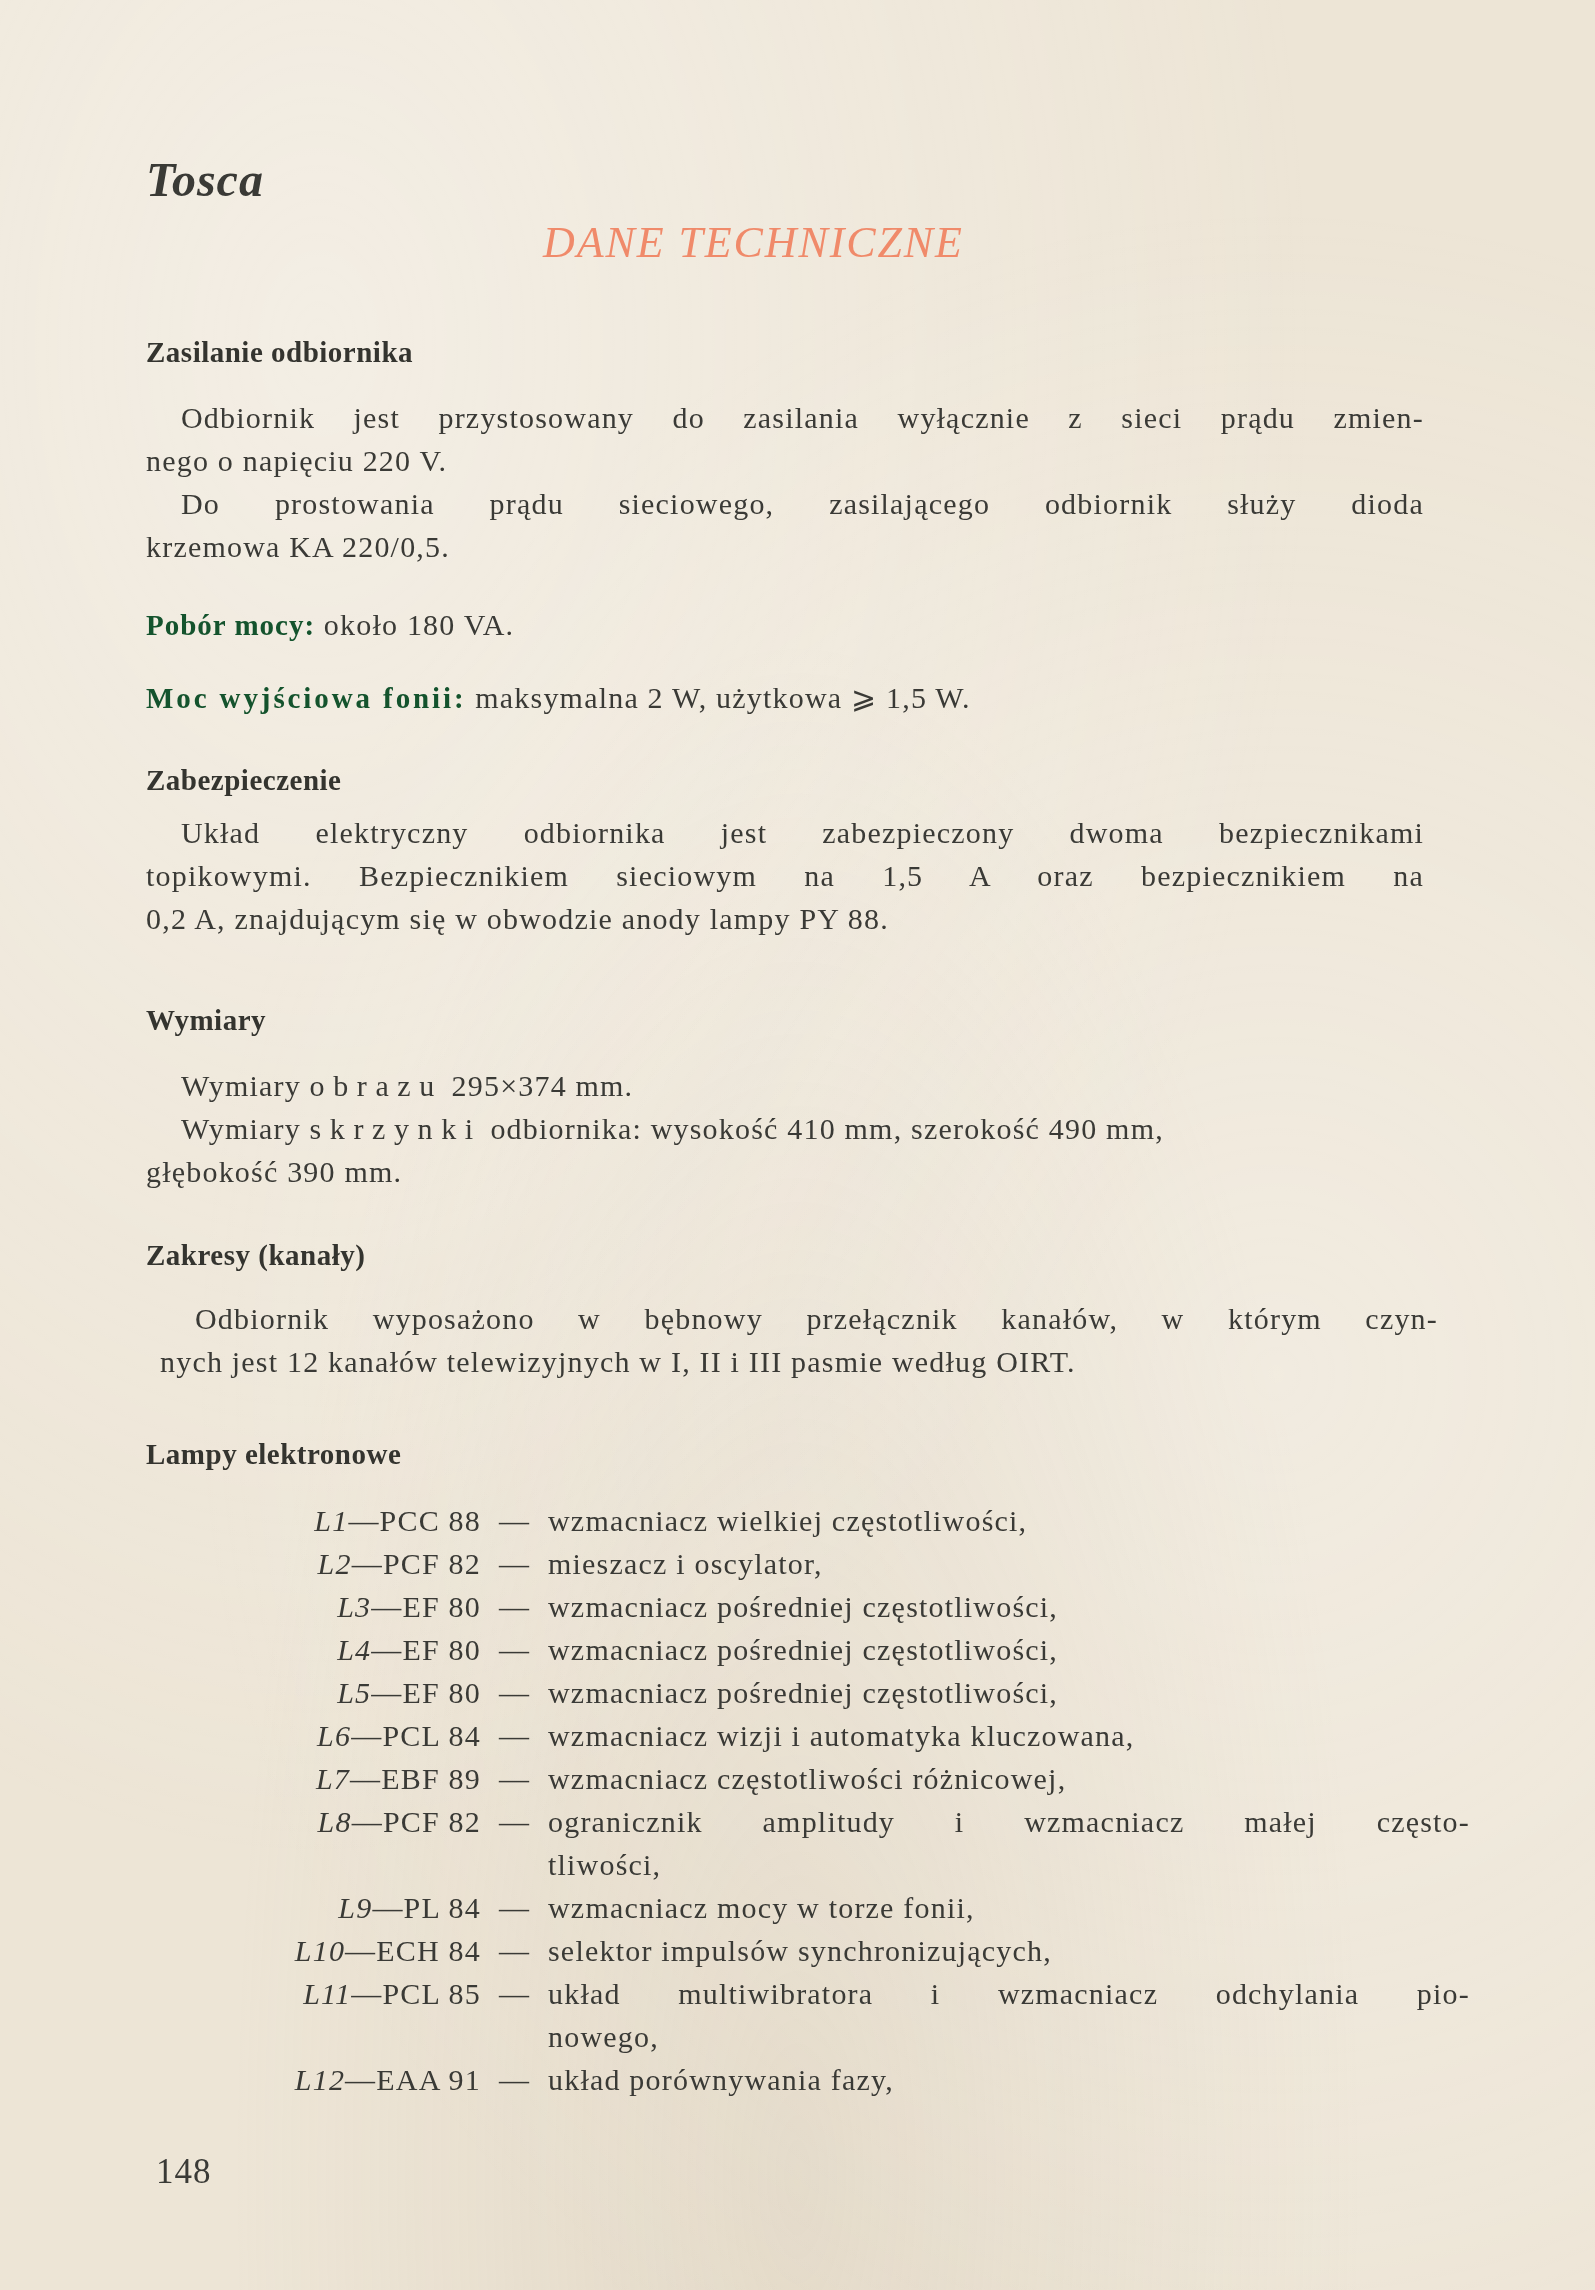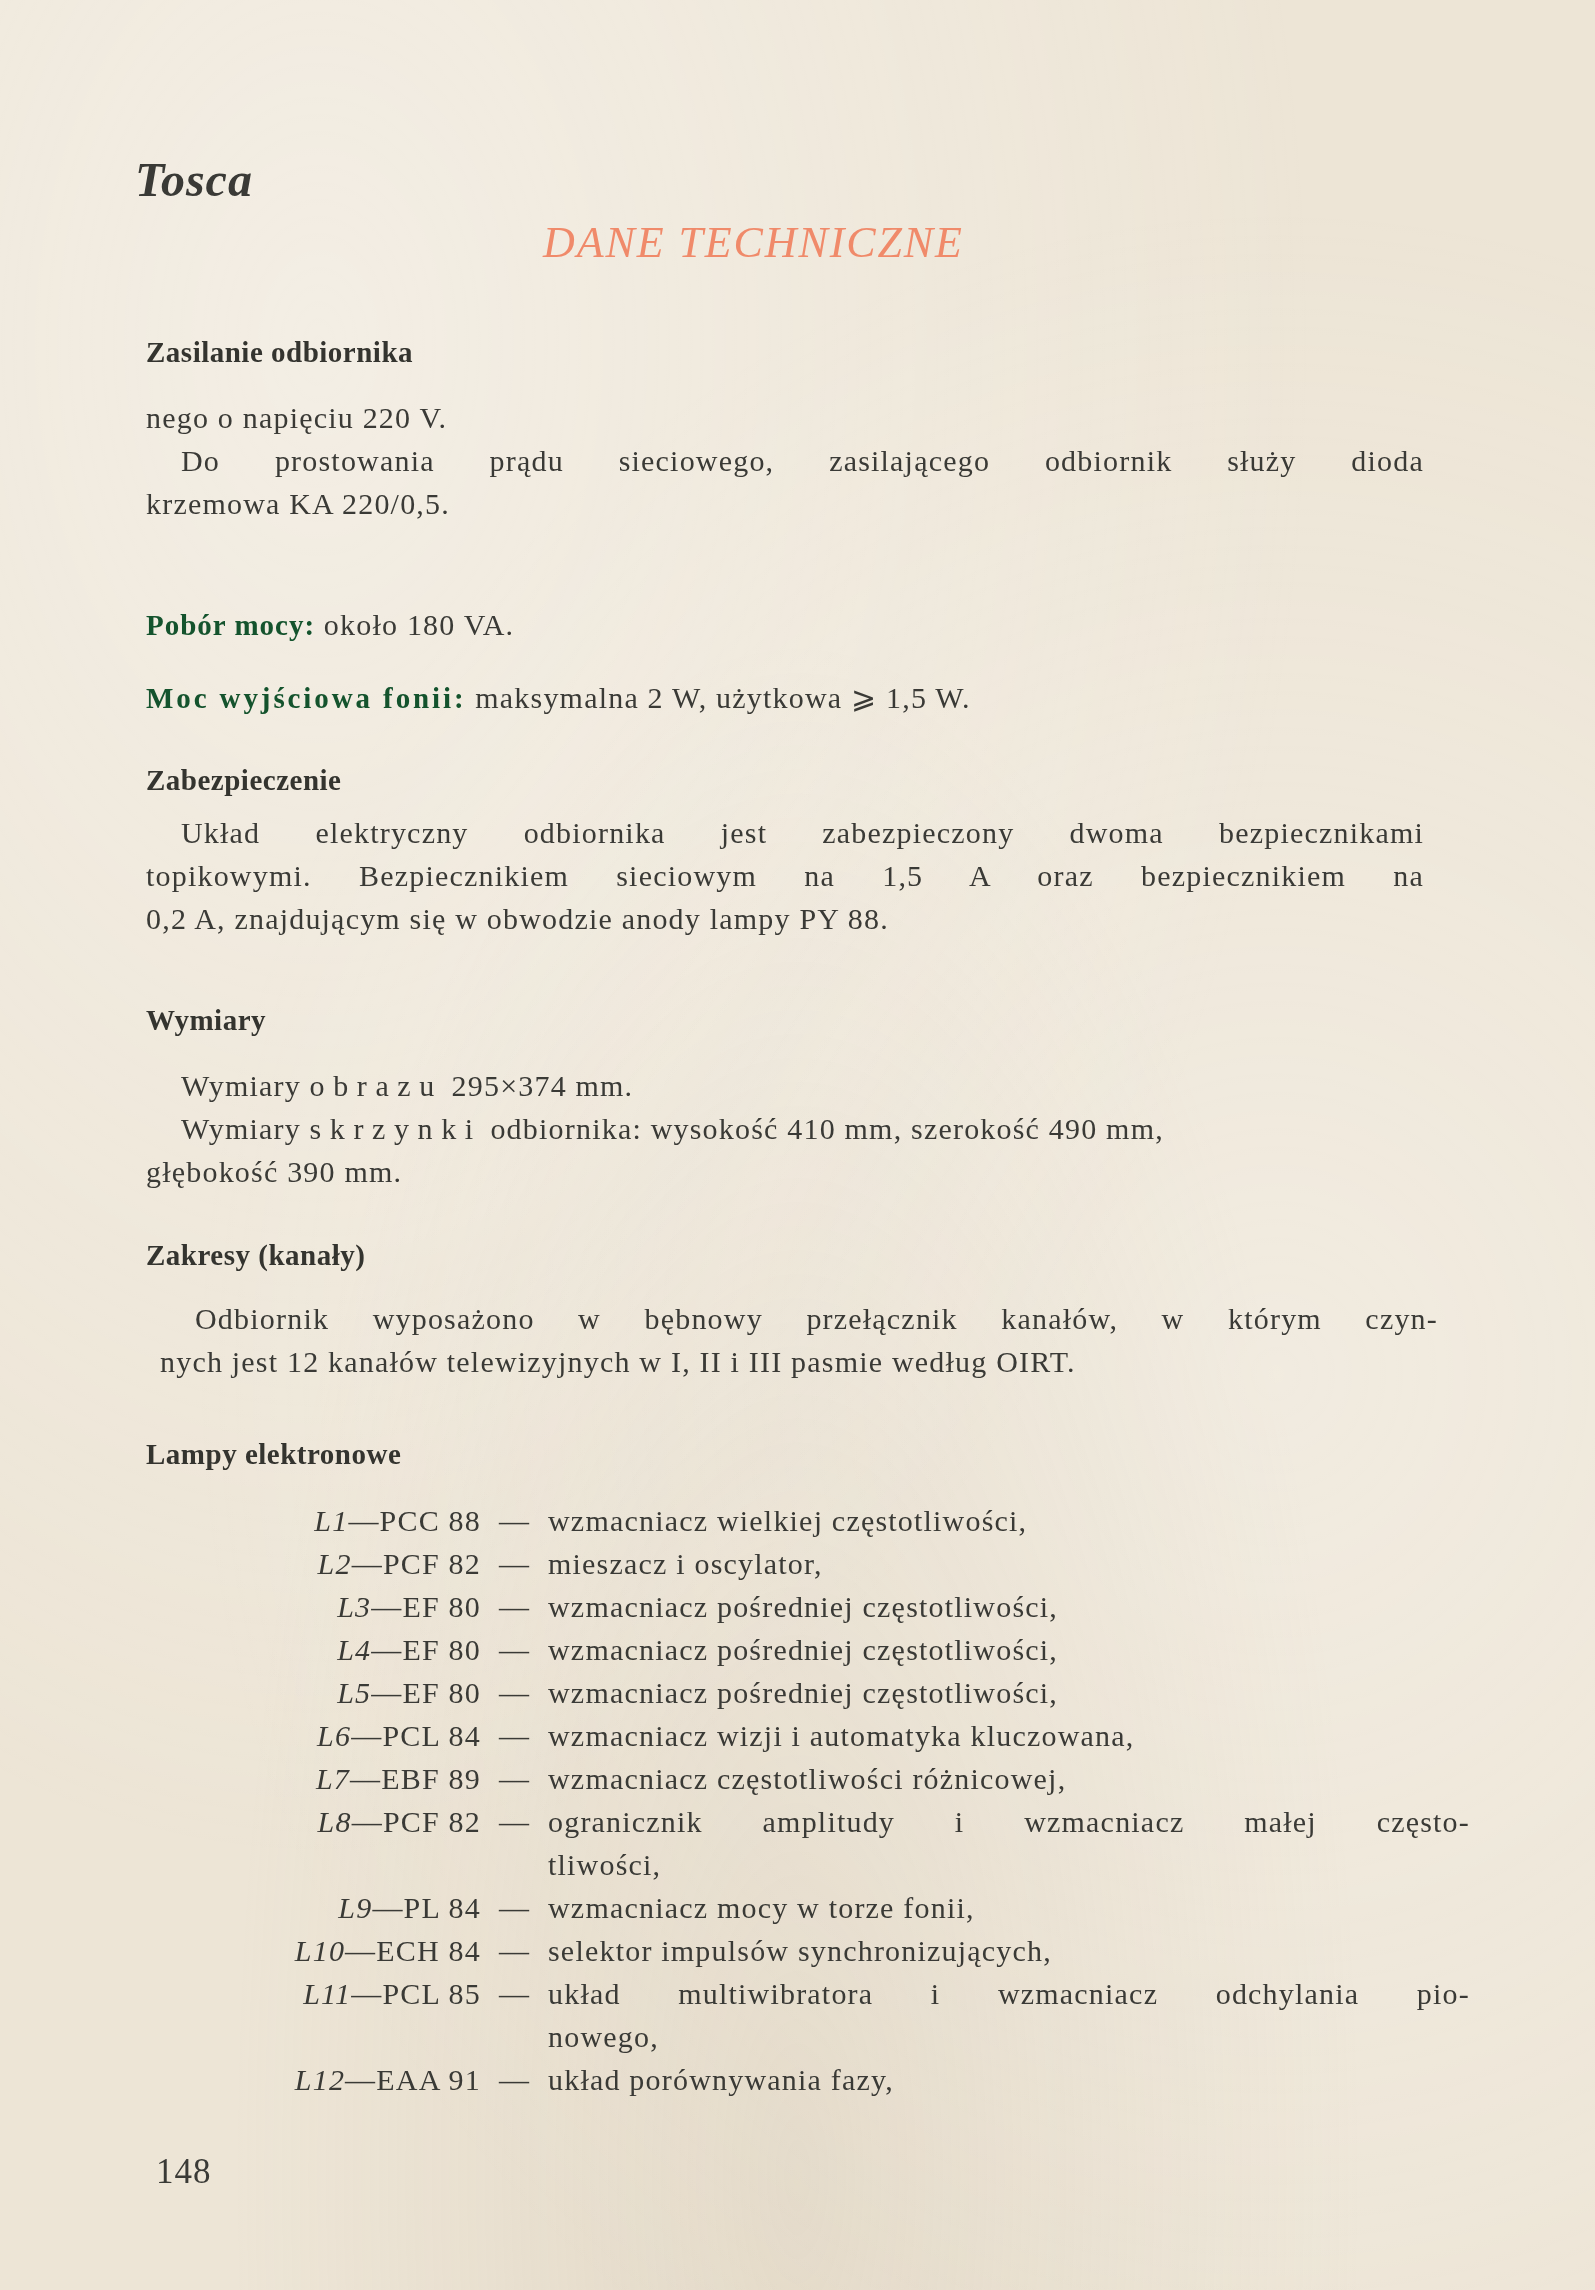--- a/index.html
+++ b/index.html
@@ -8,21 +8,21 @@
       background: #ede5d6;
       background-image:
         radial-gradient(ellipse at 20% 15%, rgba(255,255,255,0.35), transparent 55%),
         radial-gradient(ellipse at 80% 60%, rgba(255,255,255,0.25), transparent 60%),
         radial-gradient(ellipse at 50% 95%, rgba(200,185,160,0.25), transparent 50%);
       font-family: "Liberation Serif", "DejaVu Serif", serif;
       color: #3a3a36;
     }
     .abs { position: absolute; }
     .tosca {
-      left: 135px; top: 152px; font-size: 48px; font-style: italic; font-weight: bold;
+      left: 146px; top: 152px; font-size: 48px; font-style: italic; font-weight: bold;
       color: #3a3a36; letter-spacing: 1px;
     }
     .heading {
       left: 543px; top: 217px; font-size: 44px; font-style: italic;
       color: #f08a6a; letter-spacing: 1.9px;
     }
     .sec {
       font-size: 29px; font-weight: bold; color: #34342f; letter-spacing: 0.5px;
     }
     .para {
@@ -44,20 +44,21 @@
     .pagenum { left: 156px; top: 2152px; font-size: 35px; letter-spacing: 1px; }
   </style>
 </head>
 <body>
 
 <div class="abs tosca">Tosca</div>
 <div class="abs heading">DANE TECHNICZNE</div>
 
 <div class="abs sec" style="left:146px; top:336px;">Zasilanie odbiornika</div>
 <div class="abs para" style="left:146px; top:396px;">
+  <p class="full">Odbiornik jest przystosowany do zasilania wyłącznie z sieci prądu zmien-</p>
   <p style="text-indent:0">nego o napięciu 220 V.</p>
   <p class="full">Do prostowania prądu sieciowego, zasilającego odbiornik służy dioda</p>
   <p style="text-indent:0">krzemowa KA 220/0,5.</p>
 </div>
 
 <div class="abs inline" style="left:146px; top:608px;">
   <b>Pobór mocy:</b>
   <span>około 180 VA.</span>
 </div>
 

